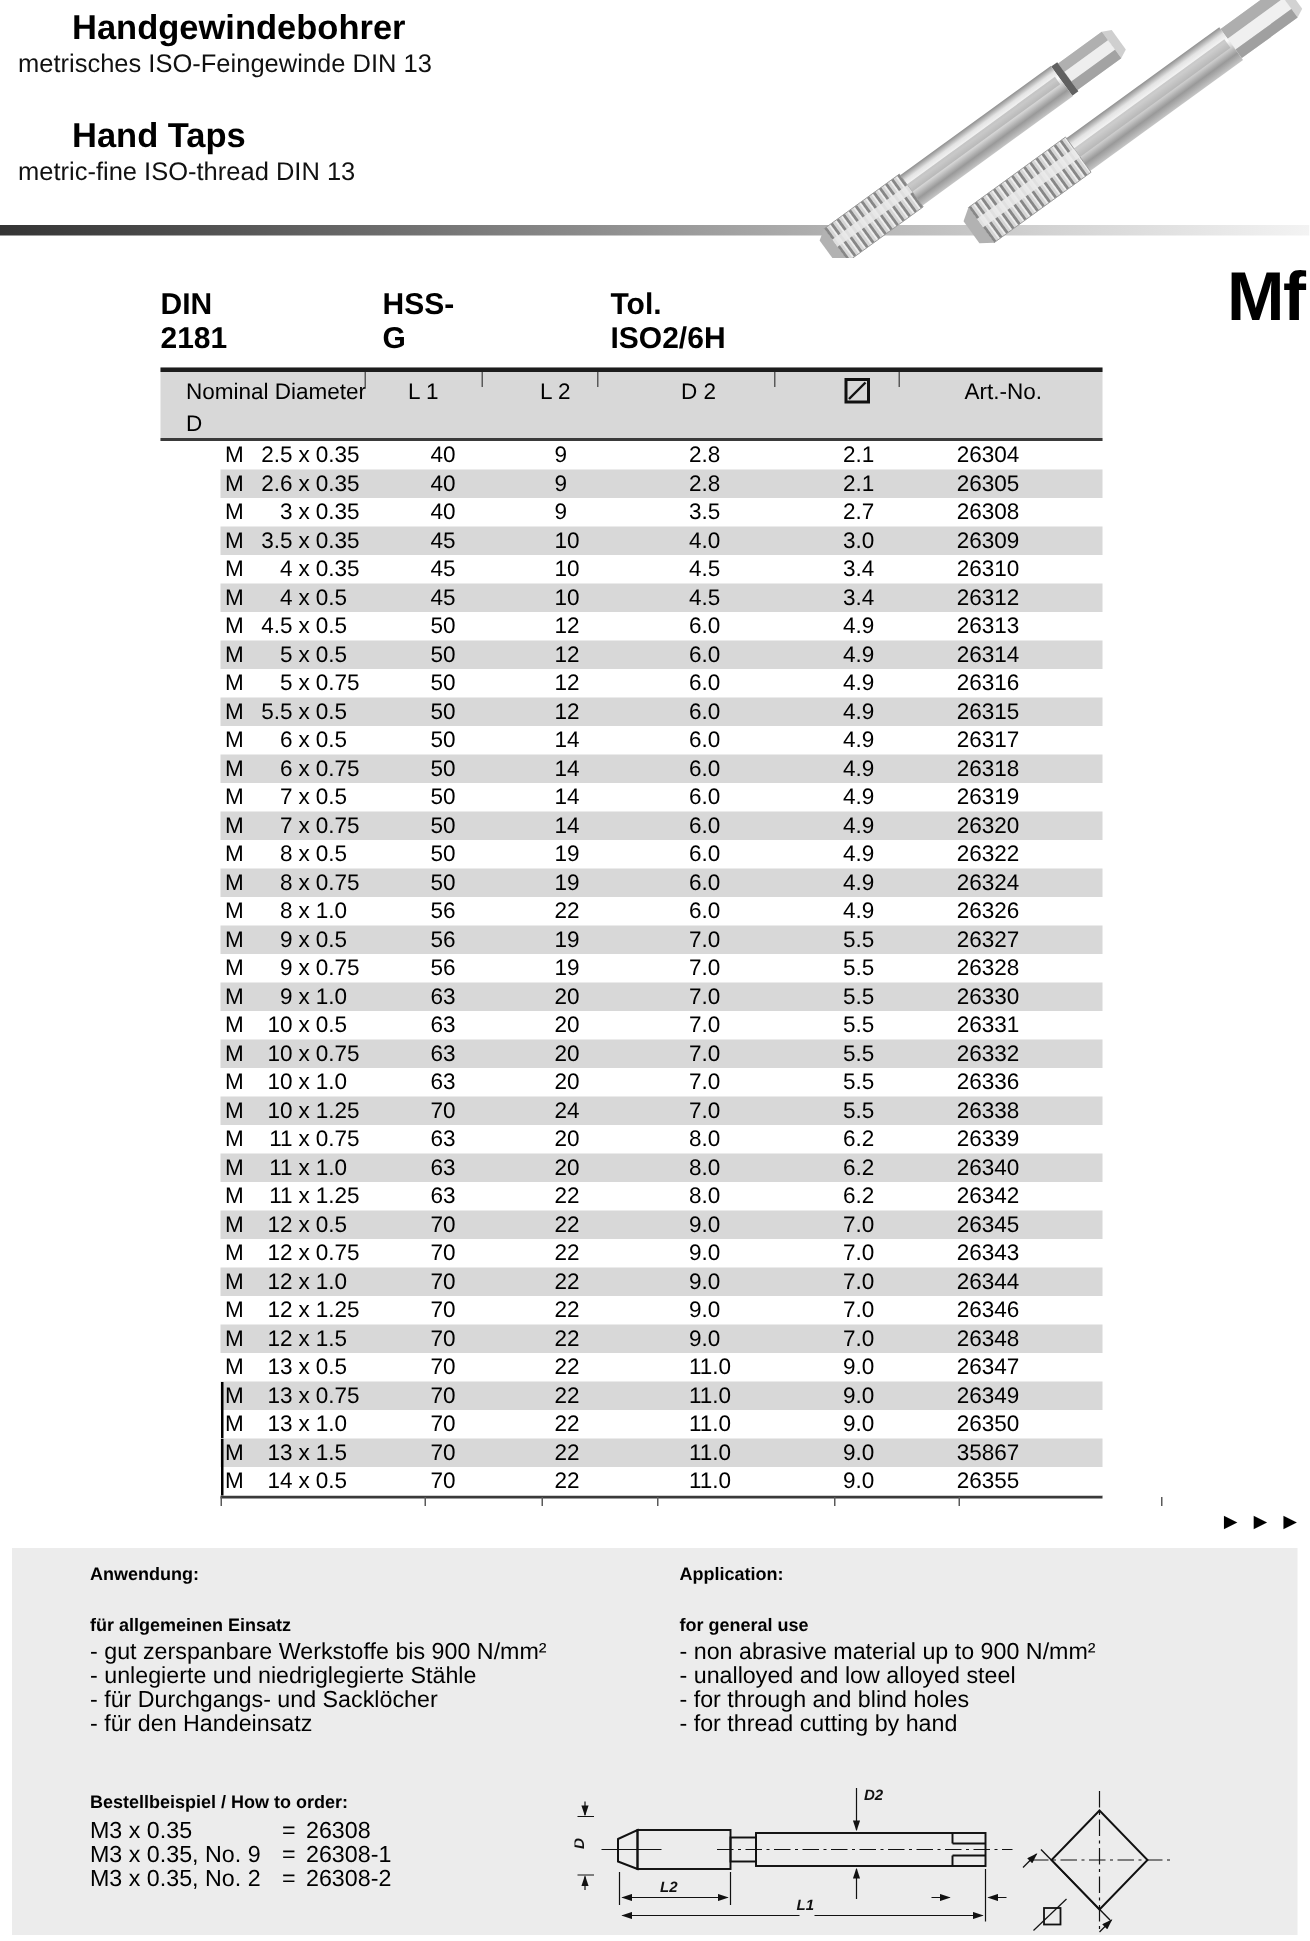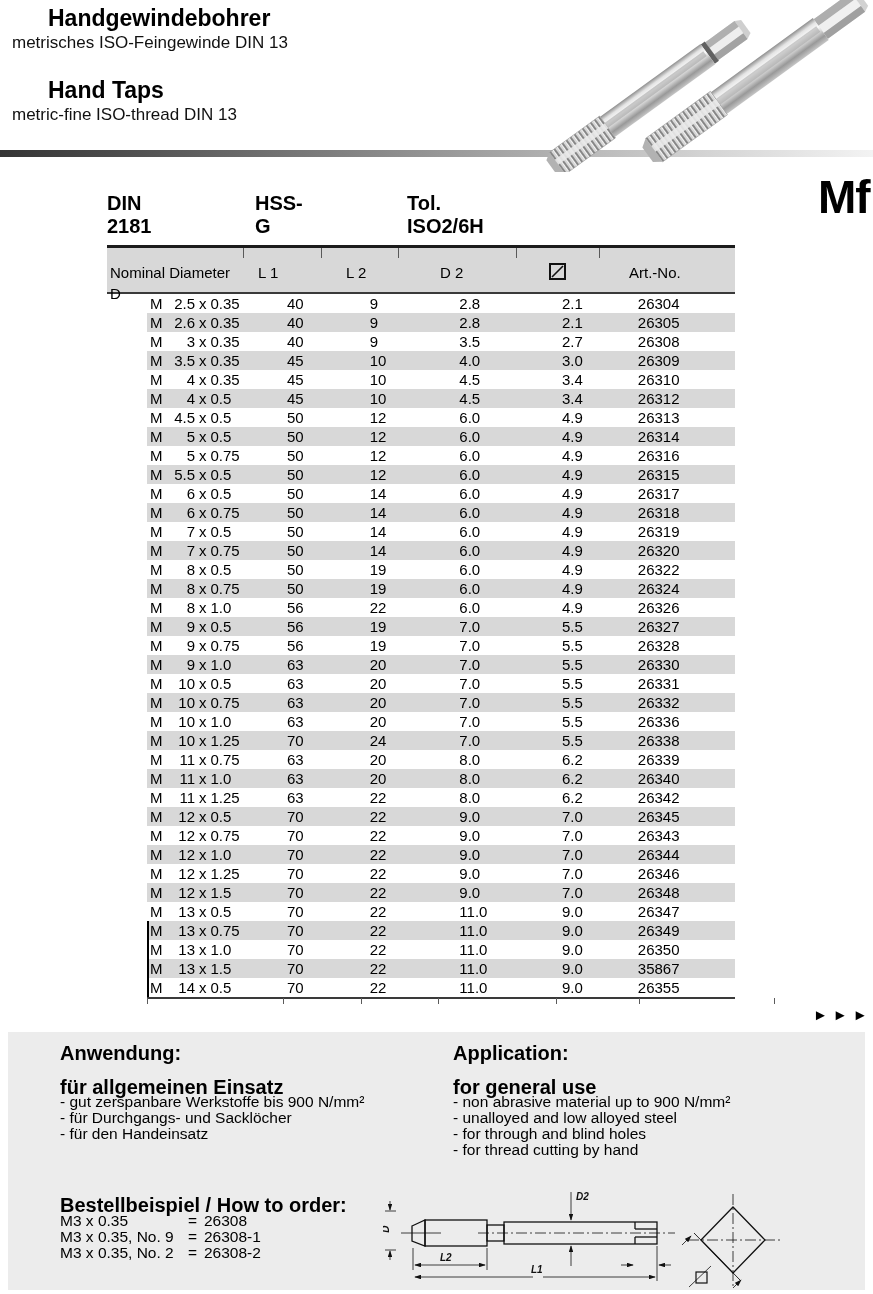--- a/index.html
+++ b/index.html
@@ -12,21 +12,21 @@
   .divider{left:0;top:150px;width:873px;height:7px;
     background:linear-gradient(to right,#343434 0%,#4a4a4a 12%,#7e7e7e 38%,#aaaaaa 60%,#d2d2d2 80%,#f3f3f3 100%);}
   .photo{right:0;top:0;z-index:2;}
   
   .specline span{font-size:20px;font-weight:bold;}
   .mf{font-size:46px;font-weight:bold;letter-spacing:-1px;}
   
   .table{left:107px;top:245px;width:628px;font-size:15px;}
   .thead{background:#d8d8d8;border-top:3px solid #1c1c1c;border-bottom:2px solid #3a3a3a;
          height:49px;position:relative;box-sizing:border-box;}
-  .thead .hrow{position:absolute;top:4px;left:0;width:100%;display:flex;line-height:20px;margin-top:11px;}
+  .thead .hrow{position:absolute;top:4px;left:14px;width:100%;display:flex;line-height:20px;}
   .thead .hrow2{top:25px;}
   .tick{position:absolute;top:0;width:1px;height:10px;background:#5a5a5a;}
   .btick{position:absolute;bottom:-7px;width:1px;height:6px;background:#5a5a5a;}
   .tr{display:flex;height:19px;line-height:19px;background:#fff;}
   .tr.alt{background:#d8d8d8;}
   .tr.lb{box-shadow:inset 2px 0 0 #000;}
   .tbody{border-bottom:2px solid #3a3a3a;position:relative;margin-left:40px;}
   .td{box-sizing:border-box;white-space:nowrap;}
   .c1{width:136px;padding-left:3px;}
   .c2{width:78px;padding-left:15px;}
@@ -37,21 +37,21 @@
   .mm{display:inline-block;width:14px;}
   .dia{display:inline-block;width:31px;text-align:right;}
   .sep{display:inline-block;margin:0 4px;}
   .sqicon{display:inline-block;width:13px;height:13px;border:2px solid #111;
           position:relative;vertical-align:-2px;background:transparent;}
   .sqicon svg{position:absolute;left:0;top:0;}
   
   .arrows{font-size:15px;letter-spacing:5px;color:#000;}
   
   .panel{left:8px;top:1032px;width:857px;height:258px;background:#ececec;}
-  .panel .h{font-size:20px;font-weight:bold;}
+  .panel .h{font-size:12px;font-weight:bold;}
   .panel .b{font-size:15.5px;line-height:16px;}
   .order-row .lbl{display:inline-block;width:128px;}
   .order-row .eq{display:inline-block;width:16px;}
   .drawing{position:absolute;left:375px;top:156px;}
 </style>
 </head>
 <body>
 
 <div class="abs title" style="left:12px;top:6px">Handgewindebohrer</div>
 <div class="abs subtitle" style="left:12px;top:34px">metrisches ISO-Feingewinde DIN 13</div>
@@ -443,20 +443,21 @@
 </div>
 
 <div class="abs arrows" style="left:813px;top:1006px">►►►</div>
 
 <div class="abs panel">
 
   <div class="abs h" style="left:52px;top:10px">Anwendung:</div>
   <div class="abs h" style="left:52px;top:44px">für allgemeinen Einsatz</div>
   <div class="abs b" style="left:52px;top:62px">
     <div>- gut zerspanbare Werkstoffe bis 900 N/mm²</div>
+    <div>- unlegierte und niedriglegierte Stähle</div>
     <div>- für Durchgangs- und Sacklöcher</div>
     <div>- für den Handeinsatz</div>
   </div>
 
   <div class="abs h" style="left:445px;top:10px">Application:</div>
   <div class="abs h" style="left:445px;top:44px">for general use</div>
   <div class="abs b" style="left:445px;top:62px">
     <div>- non abrasive material up to 900 N/mm²</div>
     <div>- unalloyed and low alloyed steel</div>
     <div>- for through and blind holes</div>

